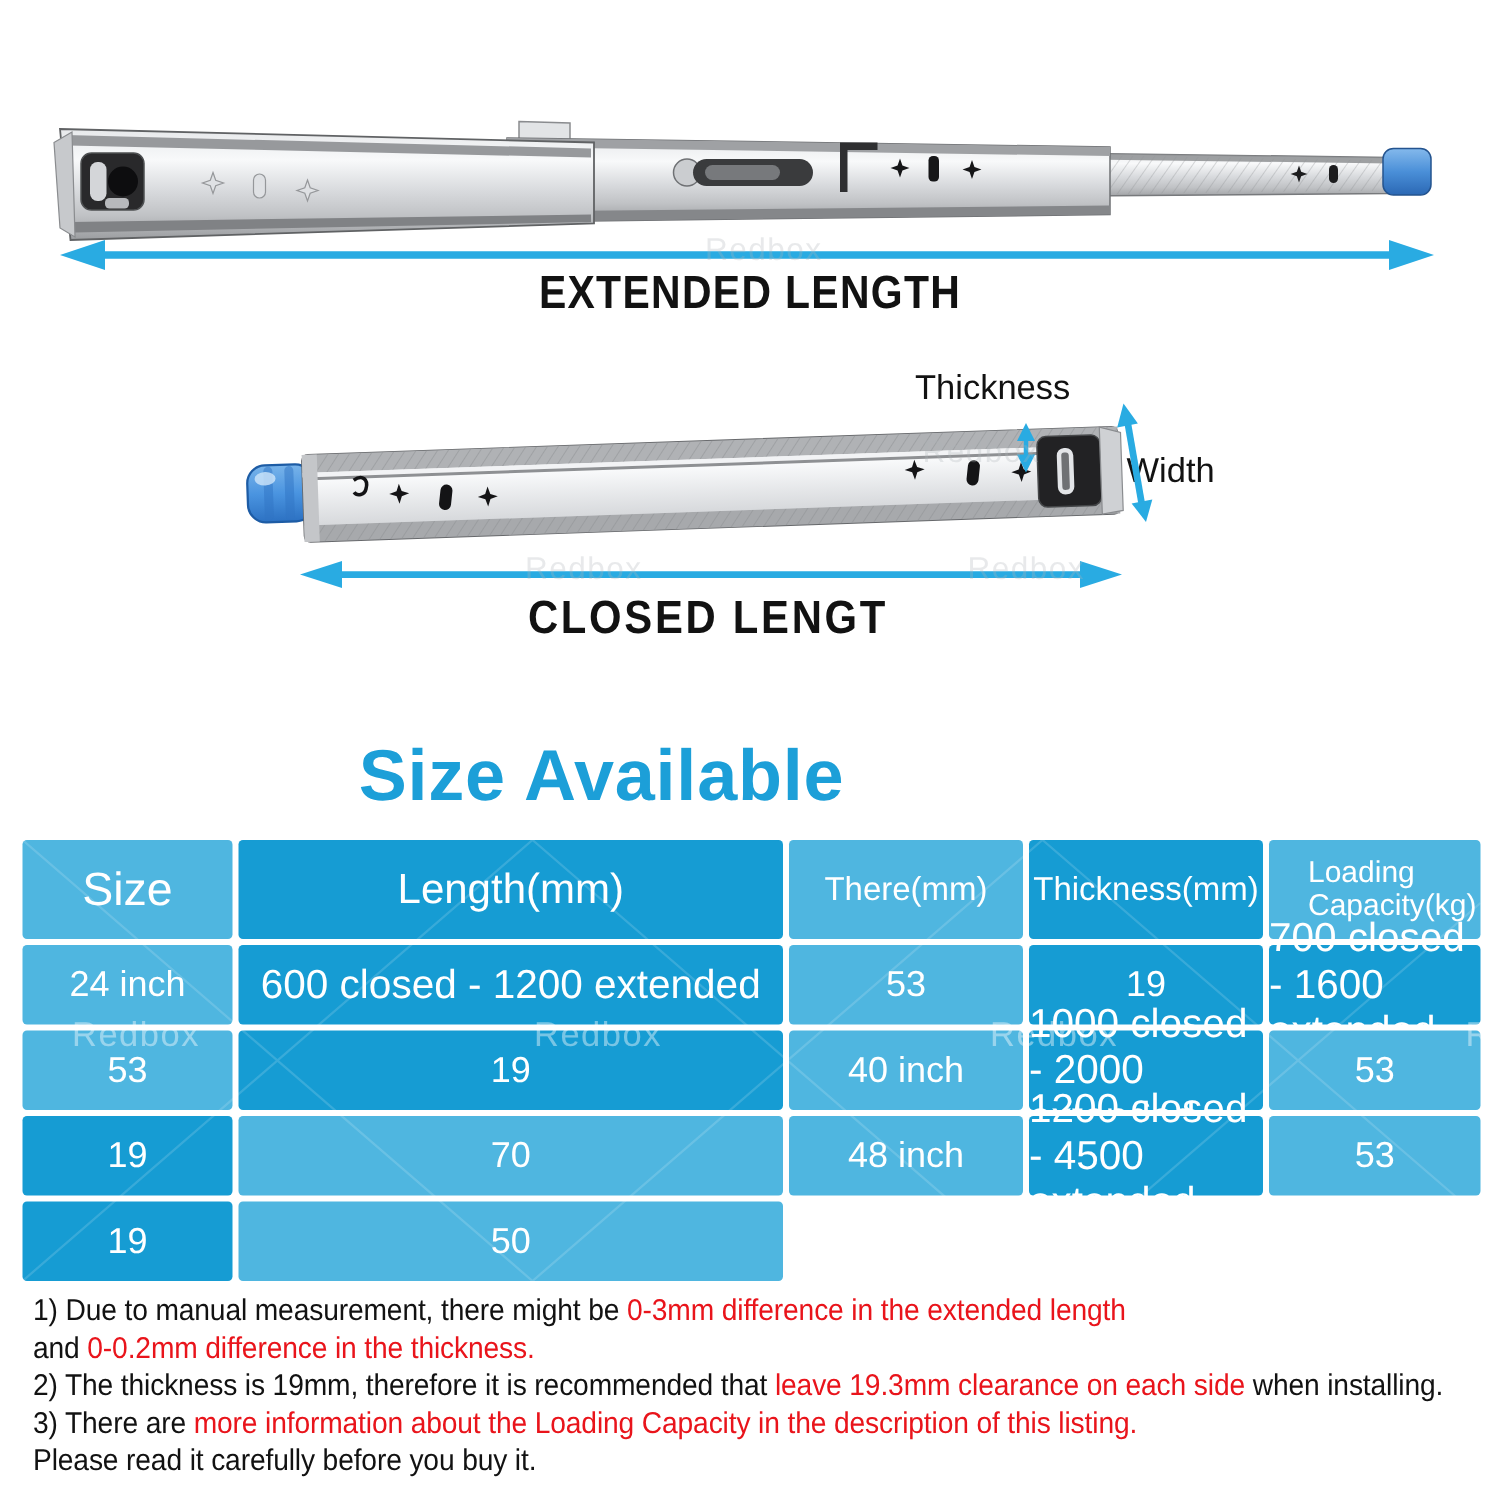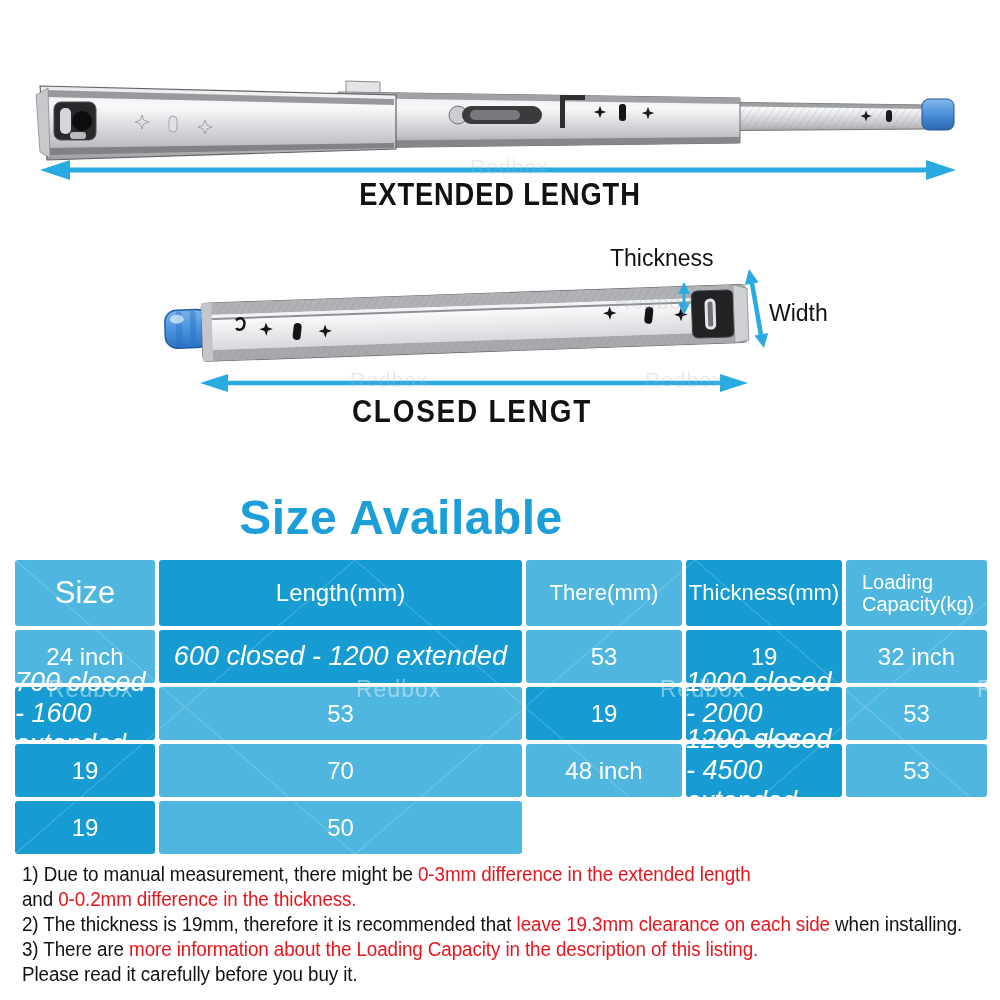--- a/index.html
+++ b/index.html
@@ -7,37 +7,37 @@
     position:relative;width:1000px;height:1000px;background:#ffffff;
     overflow:hidden;font-family:"Liberation Sans",sans-serif;
   }
   svg{display:block;}
   .abs{position:absolute;}
   
   .dim-label{position:absolute;color:#121212;}
   #lbl-extended{top:177px;left:0;width:1000px;text-align:center;font-size:31px;font-weight:700;letter-spacing:1px;transform:scaleX(.88);}
   #lbl-closed{top:394px;left:122px;width:700px;text-align:center;font-size:31px;font-weight:700;letter-spacing:2px;transform:scaleX(.9);}
   #lbl-thickness{top:245px;left:610px;font-size:23px;}
-  #lbl-width{top:300px;left:769px;font-size:23px;}
+  #lbl-width{top:300px;left:751px;font-size:23px;}
   
   .page-title{position:absolute;top:490px;left:0;width:802px;margin:0;text-align:center;
     font-size:48px;font-weight:700;color:#1C9FD8;letter-spacing:.5px;}
   
   .size-table{position:absolute;top:560px;left:15px;width:972px;display:grid;
     grid-template-columns:140px 363px 156px 156px 141px;
     grid-template-rows:66px 53px 53px 53px 53px;gap:4px;z-index:2;}
   .cell{display:flex;align-items:center;justify-content:center;color:#ffffff;border-radius:3px;}
   .c-light{background:#4FB6E0;}
   .c-dark{background:#169CD3;}
   .h0{font-size:31px;}
-  .h1{font-size:24px;}
+  .h1{font-size:28px;}
   .h2,.h3{font-size:22px;}
-  .h4{font-size:20px;line-height:22px;justify-content:flex-start;text-align:left;padding-left:16px;}
+  .h4{font-size:20px;line-height:22px;justify-content:flex-start;text-align:left;padding-left:26px;}
   .d0{font-size:24px;}
-  .d1{font-size:27px;font-style:italic;}
+  .d1{font-size:27px;}
   .d2,.d3,.d4{font-size:24px;}
   
   .wm{position:absolute;font-size:23px;letter-spacing:1px;pointer-events:none;white-space:nowrap;}
   .wm-white{color:#ffffff;opacity:.42;z-index:4;}
   .wm-faint{color:#aeb4b8;opacity:.28;font-size:21px;z-index:1;}
   
   .table-lines{position:absolute;top:560px;left:15px;z-index:3;pointer-events:none;}
   
   .notes{position:absolute;top:862px;left:22px;width:975px;}
   .note-line{font-size:20px;line-height:25px;letter-spacing:-.1px;white-space:nowrap;
@@ -175,24 +175,24 @@
   <div class="size-table" id="size-table">
       <div class="cell header c-light h0">Size</div>
       <div class="cell header c-dark h1">Length(mm)</div>
       <div class="cell header c-light h2">There(mm)</div>
       <div class="cell header c-dark h3">Thickness(mm)</div>
       <div class="cell header c-light h4">Loading Capacity(kg)</div>
       <div class="cell c-light d0">24 inch</div>
       <div class="cell c-dark d1">600 closed - 1200 extended</div>
       <div class="cell c-light d2">53</div>
       <div class="cell c-dark d3">19</div>
-      <div class="cell c-light d0">32 inch</div>
       <div class="cell c-dark d1">700 closed - 1600 extended</div>
       <div class="cell c-light d2">53</div>
       <div class="cell c-dark d3">19</div>
+      <div class="cell c-light d0">40 inch</div>
       <div class="cell c-dark d1">1000 closed - 2000 extended</div>
       <div class="cell c-light d2">53</div>
       <div class="cell c-dark d3">19</div>
       <div class="cell c-light d4">70</div>
       <div class="cell c-light d0">48 inch</div>
       <div class="cell c-dark d1">1200 closed - 4500 extended</div>
       <div class="cell c-light d2">53</div>
       <div class="cell c-dark d3">19</div>
       <div class="cell c-light d4">50</div>
     </div>

